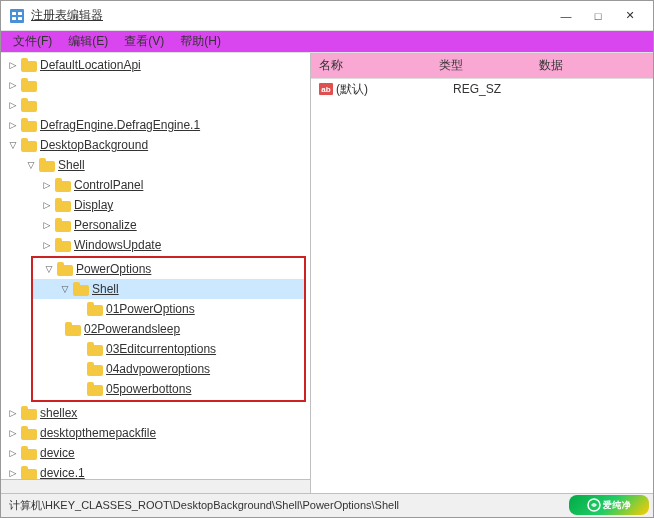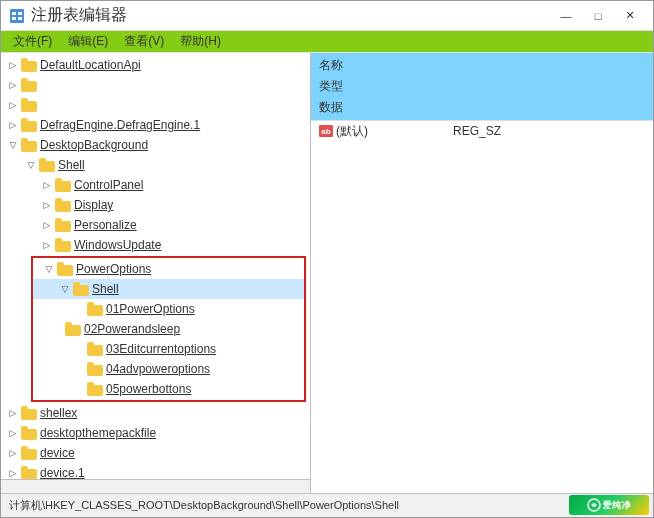--- a/index.html
+++ b/index.html
@@ -35,23 +35,24 @@
     .titlebar-icon {
       width: 16px;
       height: 16px;
       margin-right: 6px;
       display: inline-flex;
       align-items: center;
       justify-content: center;
     }
 
     .titlebar-text {
-      font-size: 16px;
+      font-size: 12px;
       color: #333;
       flex: 1;
+      text-decoration: underline;
     }
 
     .titlebar-controls {
       display: flex;
       gap: 2px;
     }
 
     .titlebar-btn {
       width: 30px;
       height: 20px;
@@ -61,21 +62,21 @@
       cursor: pointer;
       font-size: 11px;
       color: #333;
       background: transparent;
       border: none;
     }
 
     
     .menubar {
       height: 22px;
-      background: #84cc16;
+      background: #d946ef;
       display: flex;
       align-items: center;
       padding: 0 4px;
       border-bottom: 1px solid #e0e0e0;
     }
 
     .menu-item {
       padding: 2px 8px;
       font-size: 12px;
       color: #333;
@@ -175,24 +176,23 @@
     .details-pane {
       flex: 1;
       overflow: hidden;
       display: flex;
       flex-direction: column;
       background: #fff;
     }
 
     .details-header {
       display: flex;
-      background: #7dd3fc;
+      background: #f9a8d4;
       border-bottom: 1px solid #ddd;
       padding: 2px 0;
-      flex-direction: column;
     }
 
     .col-header {
       font-size: 12px;
       color: #333;
       padding: 2px 8px;
       font-weight: normal;
       cursor: pointer;
     }
 
@@ -236,21 +236,21 @@
       position: relative;
     }
 
     .watermark {
       position: absolute;
       right: 4px;
       bottom: 2px;
       width: 80px;
       height: 20px;
       background: linear-gradient(135deg, #00aa44 0%, #22cc66 50%, #ffcc00 100%);
-      border-radius: 3px;
+      border-radius: 8px;
       display: flex;
       align-items: center;
       justify-content: center;
       font-size: 9px;
       color: #fff;
       font-weight: bold;
       letter-spacing: 0.5px;
     }
 
     .ab-icon {

